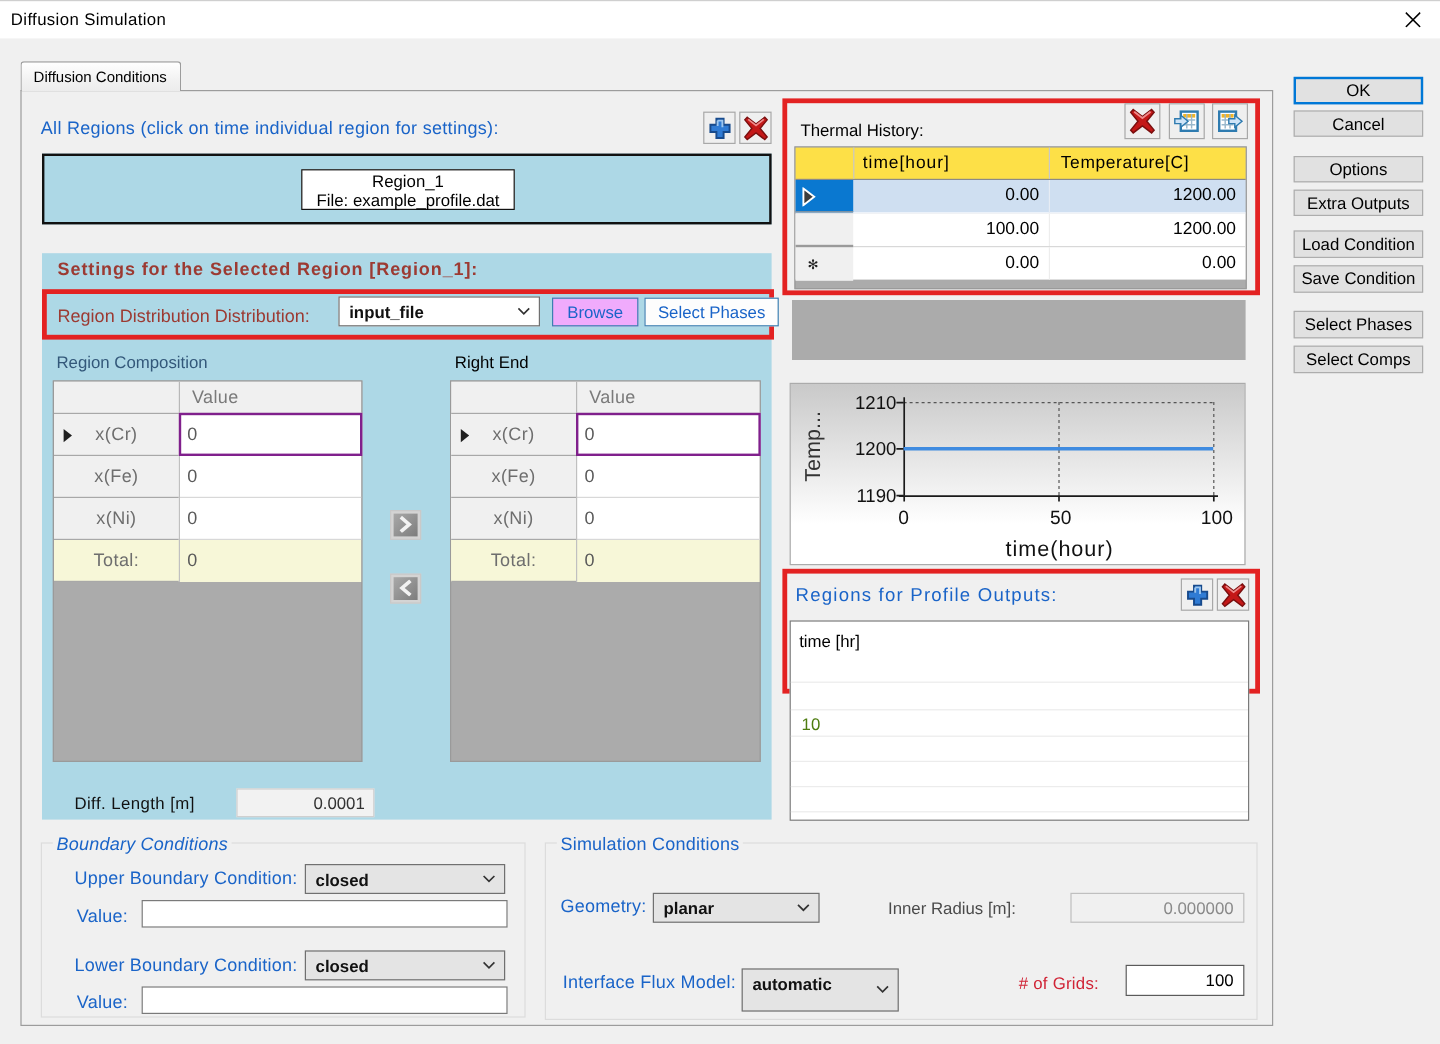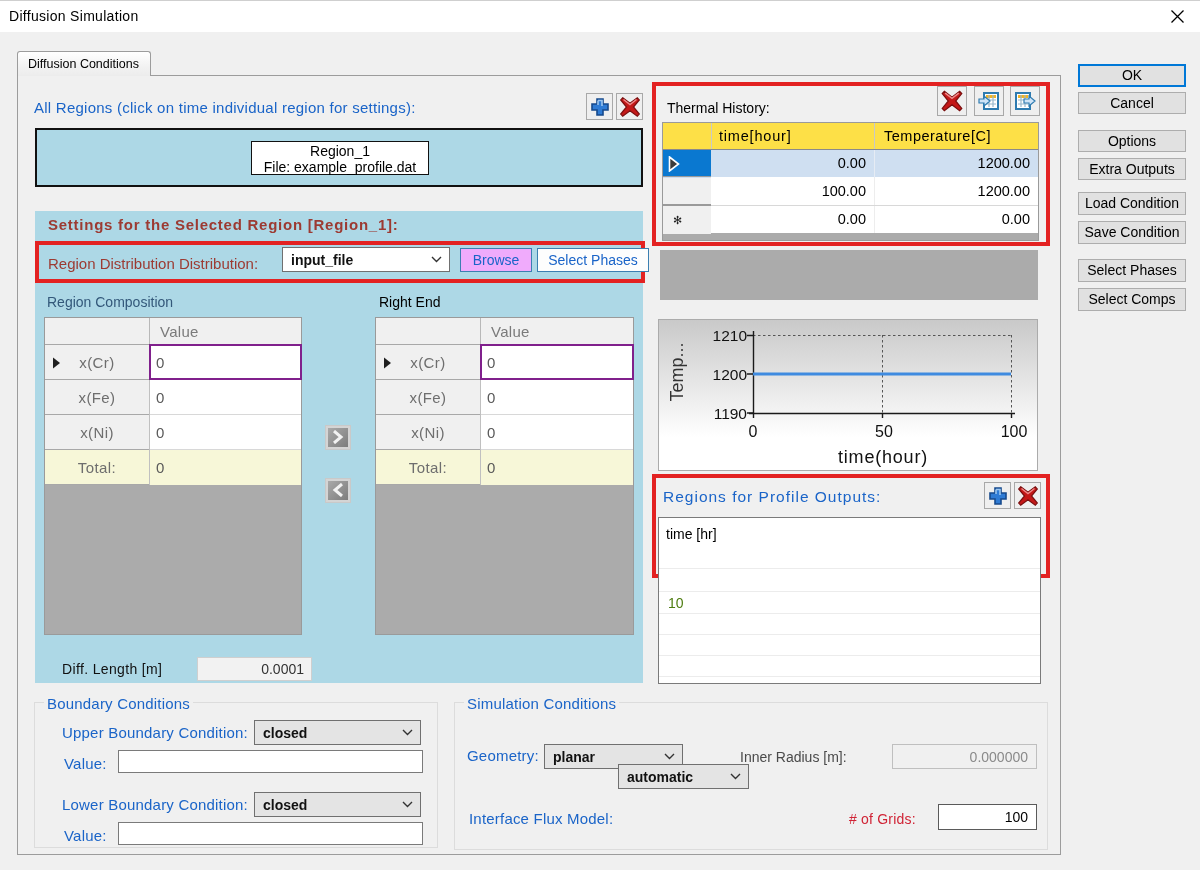--- a/index.html
+++ b/index.html
@@ -145,21 +145,21 @@
  <svg style="position:absolute;left:3px;top:2px;" width="14" height="14" viewBox="0 0 14 14">
         <path d="M11,1 L4,7 L11,13" stroke="#f2f2f2" stroke-width="3" fill="none"></path>
       </svg>
  </div>
 </div>
 
 <div class="abs" style="left:62px;top:661px;color:#111;font-size:14px;letter-spacing:0.35px;">Diff. Length [m]</div>
 <div class="abs" style="left:197px;top:657px;width:115px;height:24px;background:#f2f2f2;border:1px solid #cfcfcf;font-size:14px;color:#333;text-align:right;line-height:23px;padding-right:7px;">0.0001</div>
 
 <div class="abs" style="left:34px;top:702px;width:404px;height:146px;border:1px solid #dcdcdc;"></div>
-<div class="abs blue" style="left:44px;top:695px;font-size:15px;letter-spacing:0.2px;background:#f0f0f0;padding:0 3px;">Boundary Conditions</div>
+<div class="abs blue" style="left:44px;top:695px;font-size:15px;letter-spacing:0.2px;background:#f0f0f0;padding:0 3px;font-style:italic;">Boundary Conditions</div>
 <div class="abs blue lbl" style="left:62px;top:724px;">Upper Boundary Condition:</div>
 <div class="combo" style="left:254px;top:720px;width:167px;height:25px;">
   <span class="ct">closed</span>
   <svg width="11" height="7" viewBox="0 0 11 7">
       <path d="M1,1 L5.5,5.5 L10,1" stroke="#333" stroke-width="1.4" fill="none"></path>
     </svg>
 </div>
 <div class="abs blue lbl" style="left:64px;top:755px;">Value:</div>
 <div class="abs" style="left:118px;top:750px;width:305px;height:23px;background:#fff;border:1px solid #7a7a7a;"></div>
 <div class="abs blue lbl" style="left:62px;top:796px;">Lower Boundary Condition:</div>
@@ -177,21 +177,21 @@
 <div class="abs blue lbl" style="left:467px;top:747px;">Geometry:</div>
 <div class="combo" style="left:544px;top:744px;width:139px;height:25px;">
   <span class="ct">planar</span>
   <svg width="11" height="7" viewBox="0 0 11 7">
       <path d="M1,1 L5.5,5.5 L10,1" stroke="#333" stroke-width="1.4" fill="none"></path>
     </svg>
 </div>
 <div class="abs" style="left:740px;top:749px;color:#4a4a4a;font-size:14px;">Inner Radius [m]:</div>
 <div class="abs" style="left:892px;top:744px;width:145px;height:25px;background:#f0f0f0;border:1px solid #bfbfbf;font-size:14px;color:#8a8a8a;text-align:right;line-height:24px;padding-right:8px;">0.000000</div>
 <div class="abs blue lbl" style="left:469px;top:810px;">Interface Flux Model:</div>
-<div class="combo" style="left:618px;top:764px;width:131px;height:25px;">
+<div class="combo" style="left:618px;top:807px;width:131px;height:36px;">
   <span class="ct">automatic</span>
   <svg width="11" height="7" viewBox="0 0 11 7">
       <path d="M1,1 L5.5,5.5 L10,1" stroke="#333" stroke-width="1.4" fill="none"></path>
     </svg>
 </div>
 <div class="abs" style="left:849px;top:811px;font-size:14px;letter-spacing:0.2px;color:#d02335;">﻿# of Grids:</div>
 <div class="abs" style="left:938px;top:804px;width:99px;height:26px;background:#fff;border:1px solid #5a5a5a;font-size:14px;color:#000;text-align:right;line-height:25px;padding-right:8px;">100</div>
 
 <div class="btn" style="left:1078px;top:64px;width:108px;height:23px;border:2px solid #0078d7;line-height:19px;">OK</div>
 <div class="btn" style="left:1078px;top:92px;width:108px;height:22px;line-height:20px;">Cancel</div>

